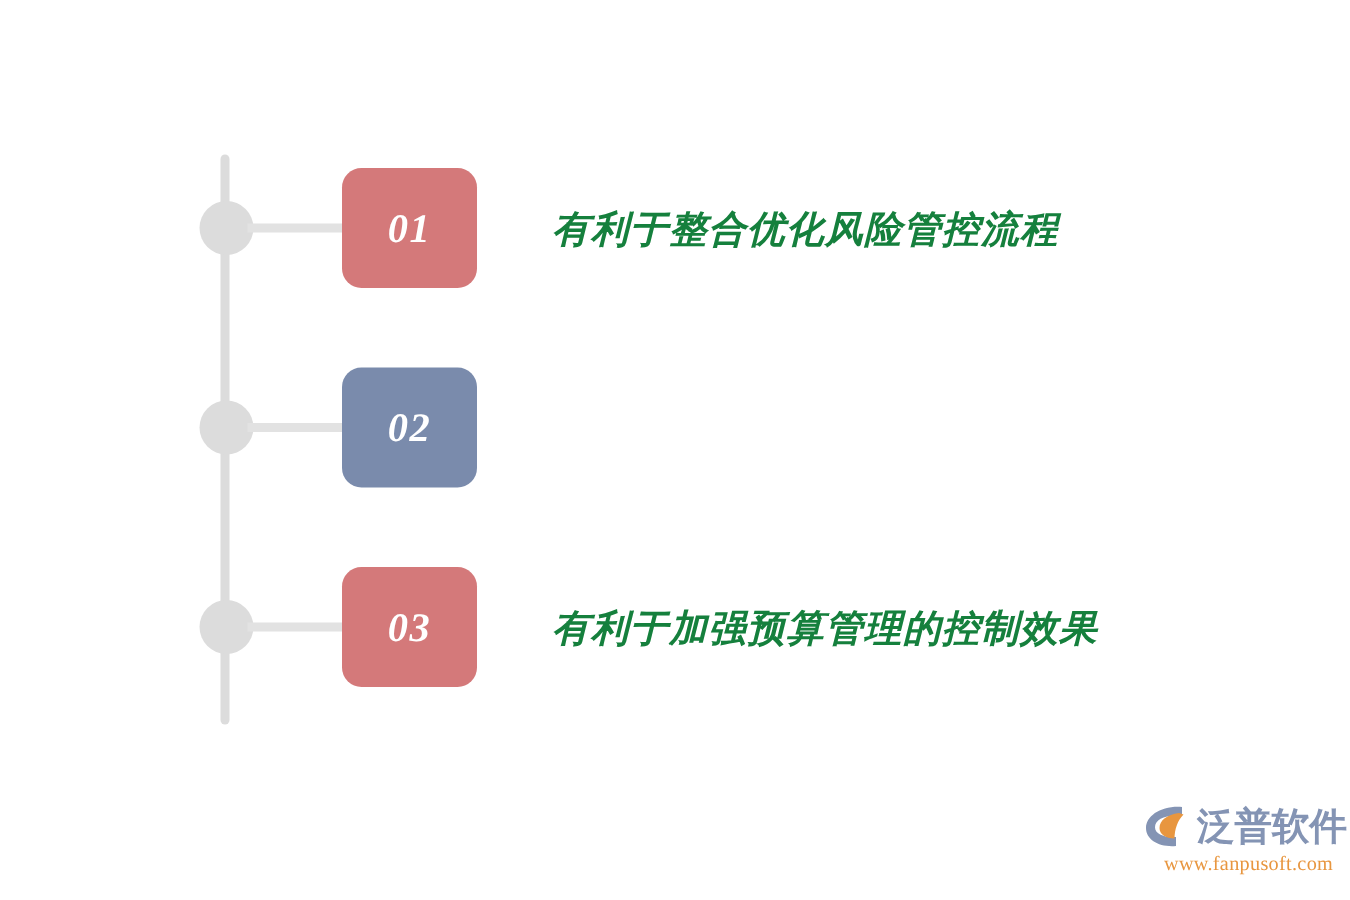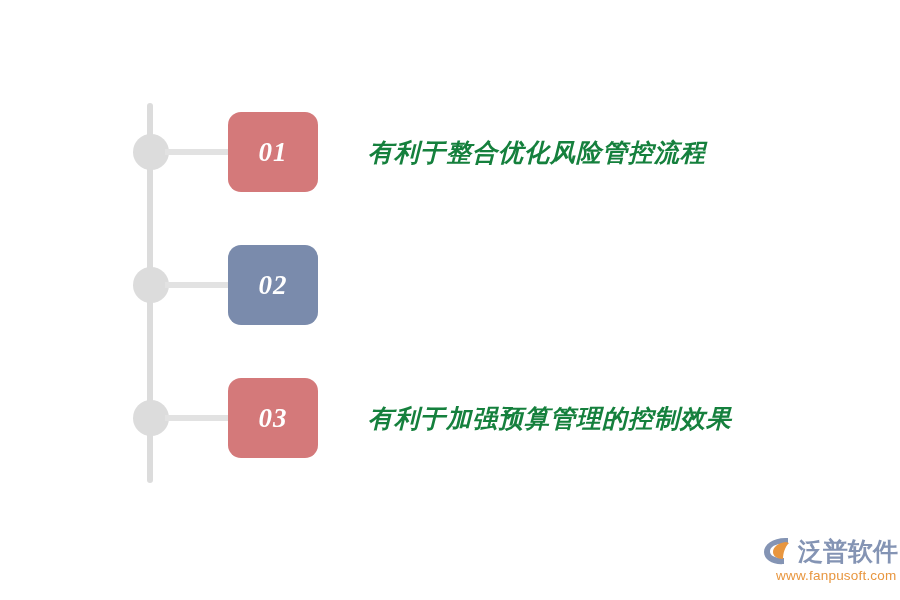--- a/index.html
+++ b/index.html
@@ -129,21 +129,21 @@
     letter-spacing: 0px;
     line-height: 30px;
     white-space: nowrap;
   }
   .logo-url {
     position: absolute;
     left: 14px;
     top: 32px;
     font-size: 13.5px;
     color: #e8963f;
-    font-family: Liberation Sans, sans-serif;
+    font-family: Liberation Serif, serif;
     letter-spacing: 0.2px;
     white-space: nowrap;
   }
 </style>
 </head>
 <body>
 
 <div id="infographic">
 
   <div class="timeline-spine"></div>

